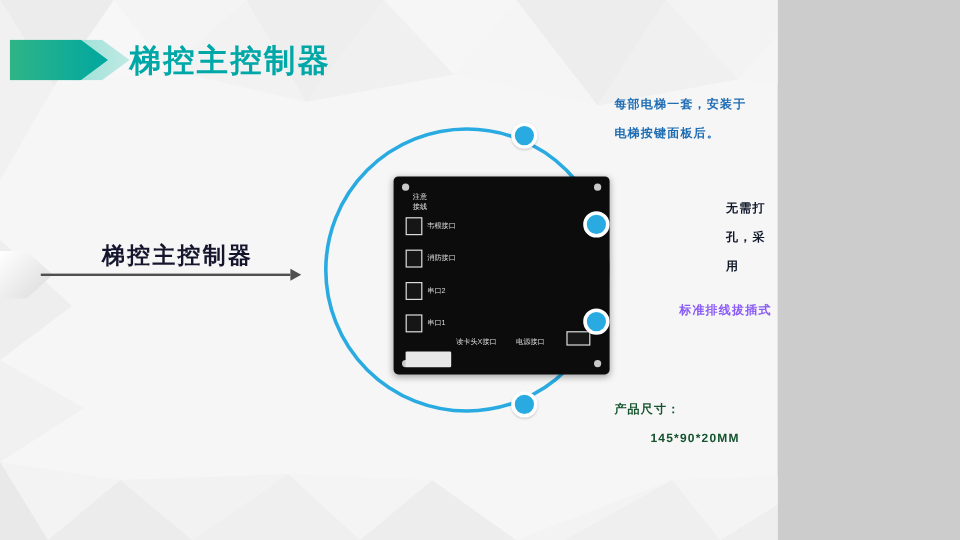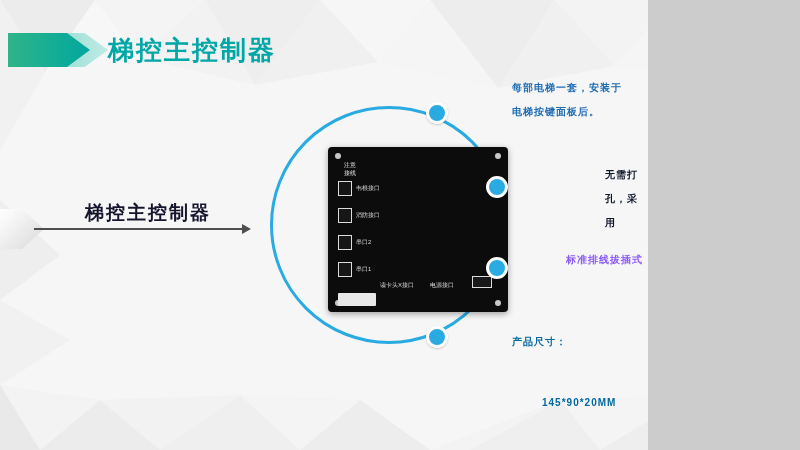--- a/index.html
+++ b/index.html
@@ -50,22 +50,22 @@
   .conn .lbl{color:#dcdcdc;font-size:6px;white-space:nowrap;}
   .bottom-labels{position:absolute;left:52px;bottom:22px;color:#dcdcdc;font-size:6px;display:flex;gap:16px;}
   .bottom-port{position:absolute;left:10px;bottom:6px;width:38px;height:13px;background:#e8e8e8;border-radius:1px;}
   .side-port{position:absolute;right:16px;bottom:24px;width:18px;height:10px;background:#181818;border:1px solid #dcdcdc;}
 
   
   .bullet{position:absolute;font-weight:bold;font-size:10px;line-height:24px;z-index:4;letter-spacing:1px;}
   .b1{left:512px;top:76px;color:#1f6db4;}
   .b2{left:566px;top:163px;color:#0f172a;margin-left:39px;}
   .b3{left:566px;top:248px;color:#8b5cf6;}
-  .b4{left:512px;top:330px;color:#0369a1;}
-  .b4 .line2{padding-left:30px;margin-top:37px;}
+  .b4{left:512px;top:330px;color:#14532d;}
+  .b4 .line2{padding-left:30px;}
 </style>
 </head>
 <body>
 
 <div class="slide">
 
   <svg class="bg" viewBox="0 0 800 450" preserveAspectRatio="none">
     <polygon points="0,0 95,0 45,72" fill="#ececec"></polygon>
     <polygon points="95,0 205,0 140,58" fill="#f4f4f4"></polygon>
     <polygon points="205,0 320,0 255,85" fill="#eeeeee"></polygon>

